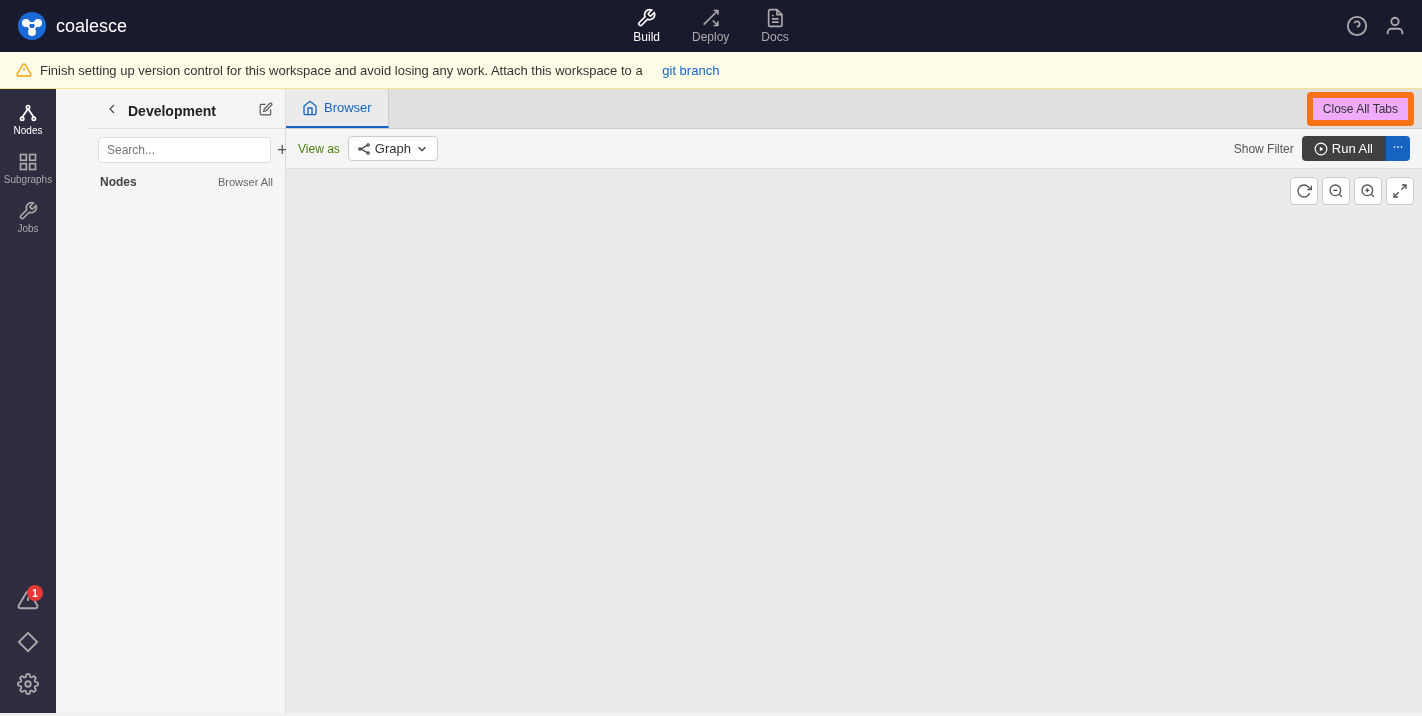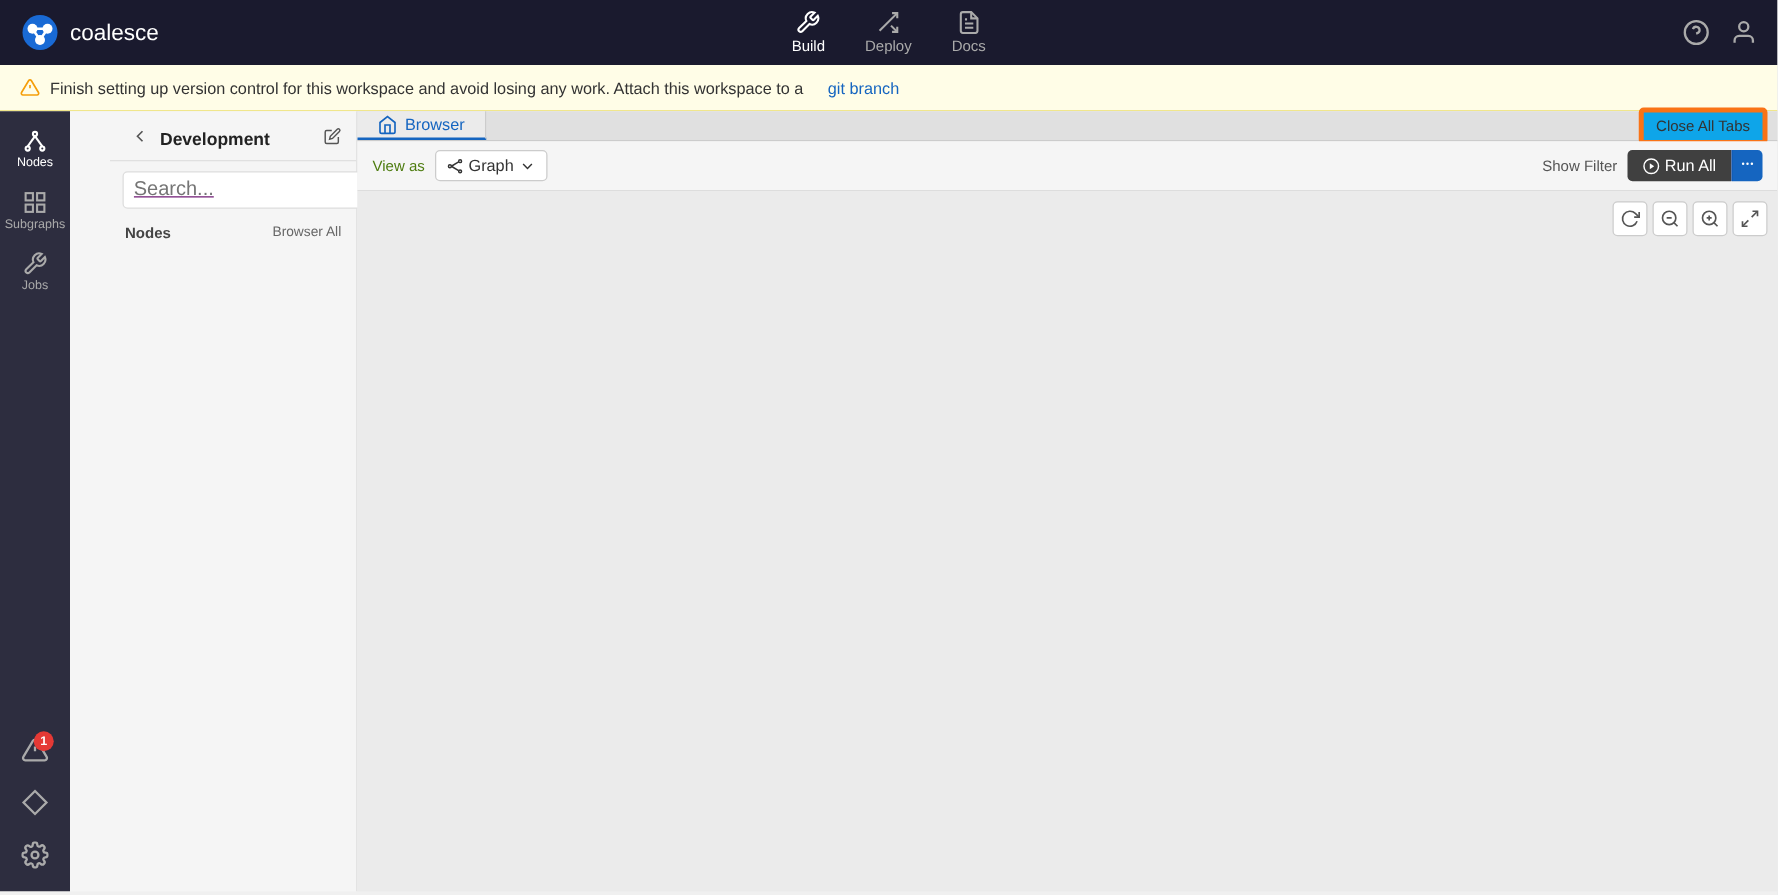--- a/index.html
+++ b/index.html
@@ -175,25 +175,24 @@
       padding: 8px 10px;
       display: flex;
       align-items: center;
       gap: 6px;
     }
     .search-input {
       flex: 1;
       border: 1px solid #ddd;
       border-radius: 4px;
       padding: 5px 8px;
-      font-size: 16px;
+      font-size: 12px;
       background: white;
-      color: #701a75;
+      color: #0f766e;
       outline: none;
-      text-decoration: underline;
     }
     .add-btn {
       width: 24px;
       height: 24px;
       background: none;
       border: none;
       cursor: pointer;
       color: #555;
       font-size: 18px;
       display: flex;
@@ -219,21 +218,21 @@
 
     
     .right-panel {
       flex: 1;
       background: #ebebeb;
       display: flex;
       flex-direction: column;
     }
     .tab-bar {
       background: #e0e0e0;
-      height: 24px;
+      height: 40px;
       display: flex;
       align-items: stretch;
       border-bottom: 1px solid #ccc;
       padding-right: 8px;
     }
     .tab-item {
       display: flex;
       align-items: center;
       gap: 6px;
       padding: 0 16px;
@@ -245,22 +244,22 @@
     }
     .tab-item.active {
       background: #ebebeb;
       color: #1565c0;
       border-bottom: 2px solid #1565c0;
     }
     .tab-item svg { width: 16px; height: 16px; }
     .close-all-tabs-btn {
       margin-left: auto;
       align-self: center;
-      border: 4px solid #f97316;
-      background: #0ea5e9;
+      border: 6px solid #f97316;
+      background: #f0abfc;
       border-radius: 4px;
       padding: 4px 10px;
       font-size: 12px;
       cursor: pointer;
       color: #333;
     }
 
     
     .toolbar {
       background: #f5f5f5;

